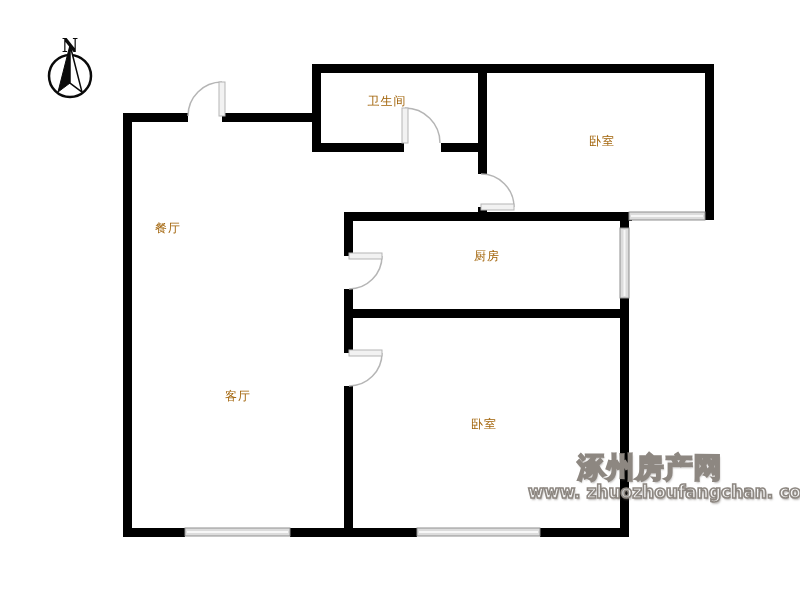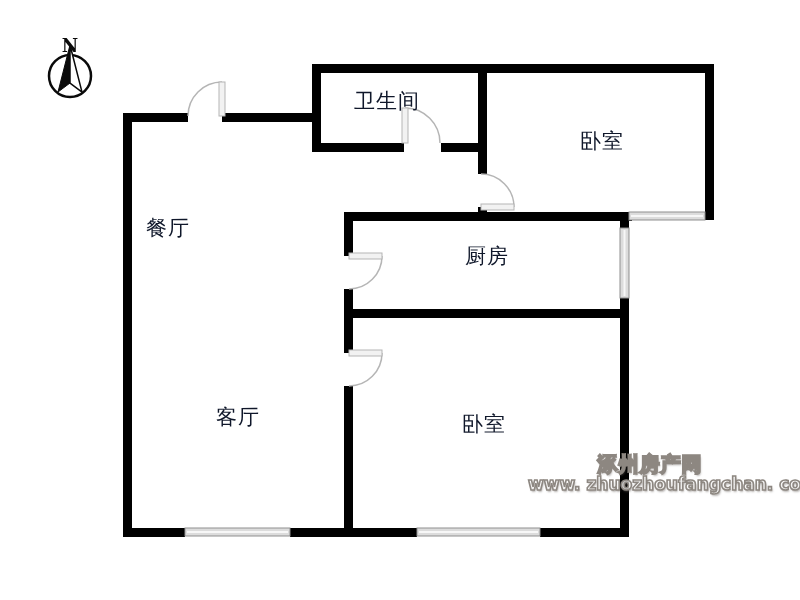--- a/index.html
+++ b/index.html
@@ -3,33 +3,33 @@
 <meta charset="utf-8">
 <style>
   html,body{margin:0;padding:0;background:#ffffff;}
   .canvas{
     position:relative;width:800px;height:600px;background:#ffffff;
     overflow:hidden;font-family:"DejaVu Sans","Liberation Sans",sans-serif;
   }
   .plan-svg{position:absolute;left:0;top:0;}
   .room-label{
     position:absolute;transform:translate(-50%,-50%);
-    font-size:21px;color:#0f172a;white-space:nowrap;letter-spacing:1px;
+    font-size:12px;color:#a16207;white-space:nowrap;letter-spacing:1px;
   }
   .compass-n{
     position:absolute;left:70px;top:45px;transform:translate(-50%,-50%);
     font-family:"DejaVu Serif","Liberation Serif",serif;
     font-weight:bold;font-size:18px;color:#0a0a0a;
   }
   .watermark{
     position:absolute;left:528px;top:454px;width:244px;text-align:center;
     line-height:1.0;user-select:none;
   }
   .wm-line1{
-    font-size:20px;font-weight:bold;letter-spacing:1px;white-space:nowrap;
+    font-size:28px;font-weight:bold;letter-spacing:1px;white-space:nowrap;
     color:rgba(255,255,255,0.75);
     -webkit-text-stroke:2px #8d8781;
     text-shadow:1px 2px 2px rgba(100,94,88,0.45);
   }
   .wm-line2{
     font-size:17px;font-weight:bold;white-space:nowrap;margin-top:2px;
     color:rgba(255,255,255,0.75);
     -webkit-text-stroke:1.6px #8d8781;
     text-shadow:1px 2px 2px rgba(100,94,88,0.45);
   }
@@ -130,21 +130,21 @@
       <polygon points="70,45 82,92 70,83" fill="#ffffff" stroke="#0a0a0a" stroke-width="1.5"></polygon>
     </g>
   </svg>
 
   <div class="compass-n">N</div>
 
   <div class="room-label" style="left:387px;top:101px;">卫生间</div>
   <div class="room-label" style="left:602px;top:141px;">卧室</div>
   <div class="room-label" style="left:168px;top:228px;">餐厅</div>
   <div class="room-label" style="left:487px;top:256px;">厨房</div>
-  <div class="room-label" style="left:238px;top:417px;">客厅</div>
+  <div class="room-label" style="left:238px;top:396px;">客厅</div>
   <div class="room-label" style="left:484px;top:424px;">卧室</div>
 
   <div class="watermark">
     <div class="wm-line1">涿州房产网</div>
     <div class="wm-line2">www. zhuozhoufangchan. com</div>
   </div>
 
 </div>
 
 </body></html>

